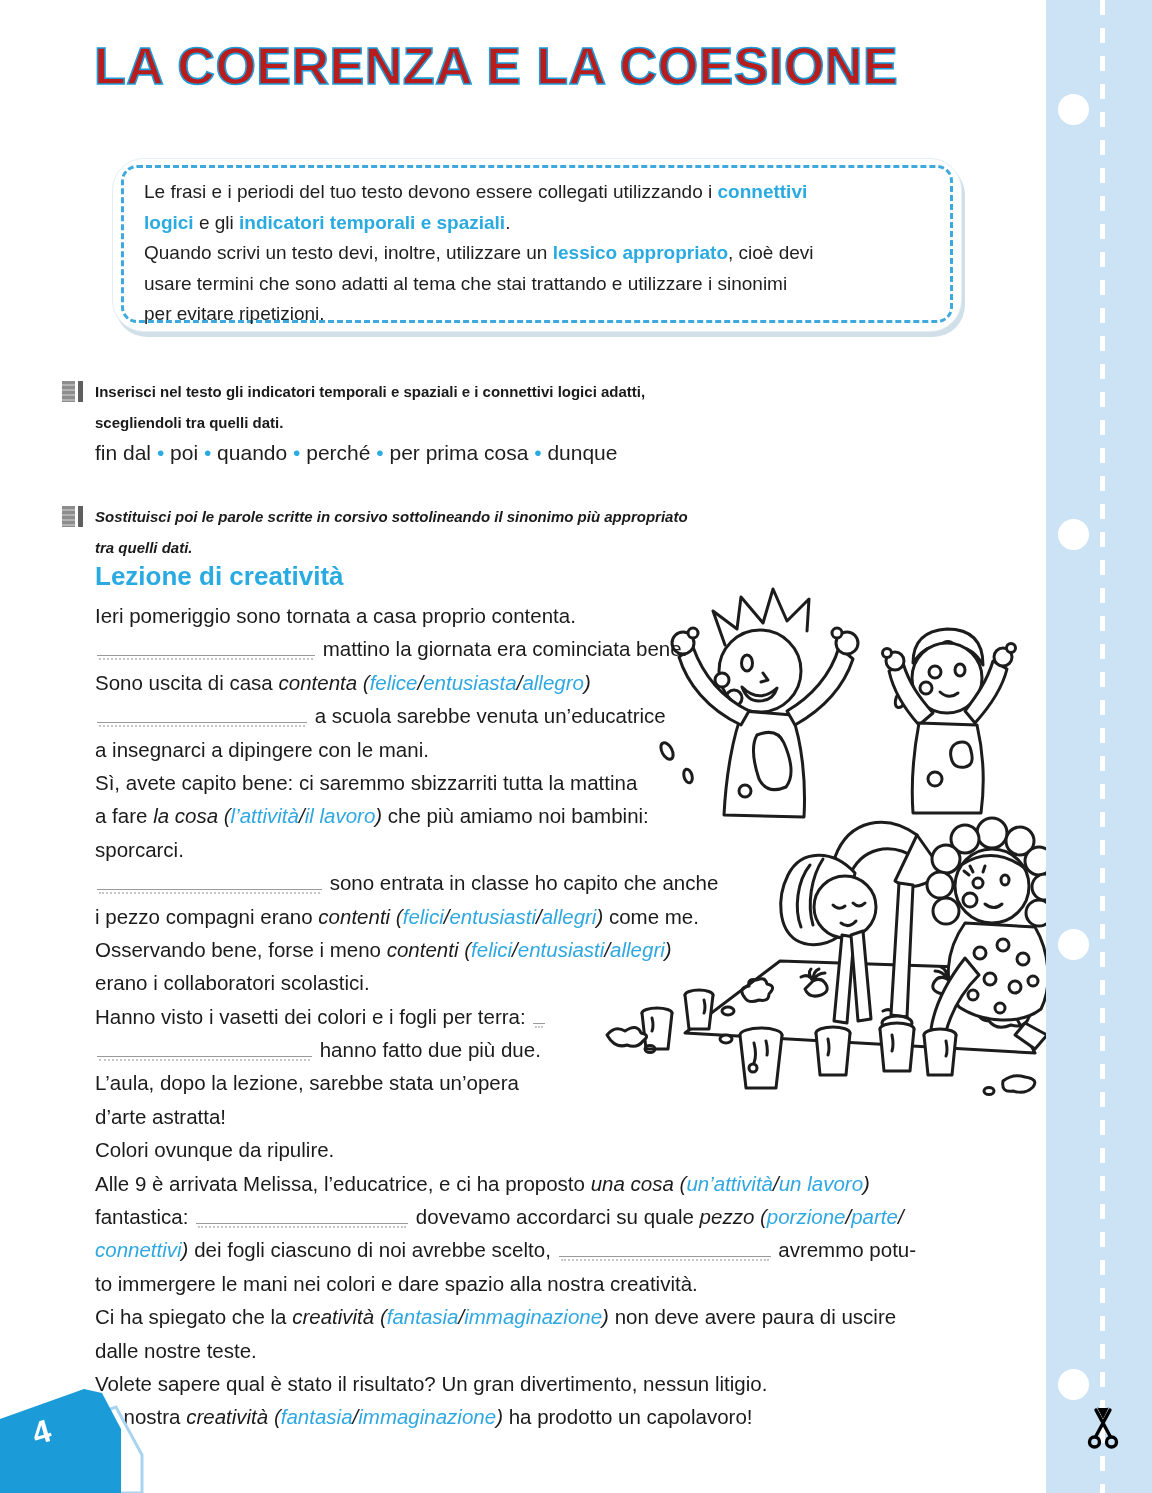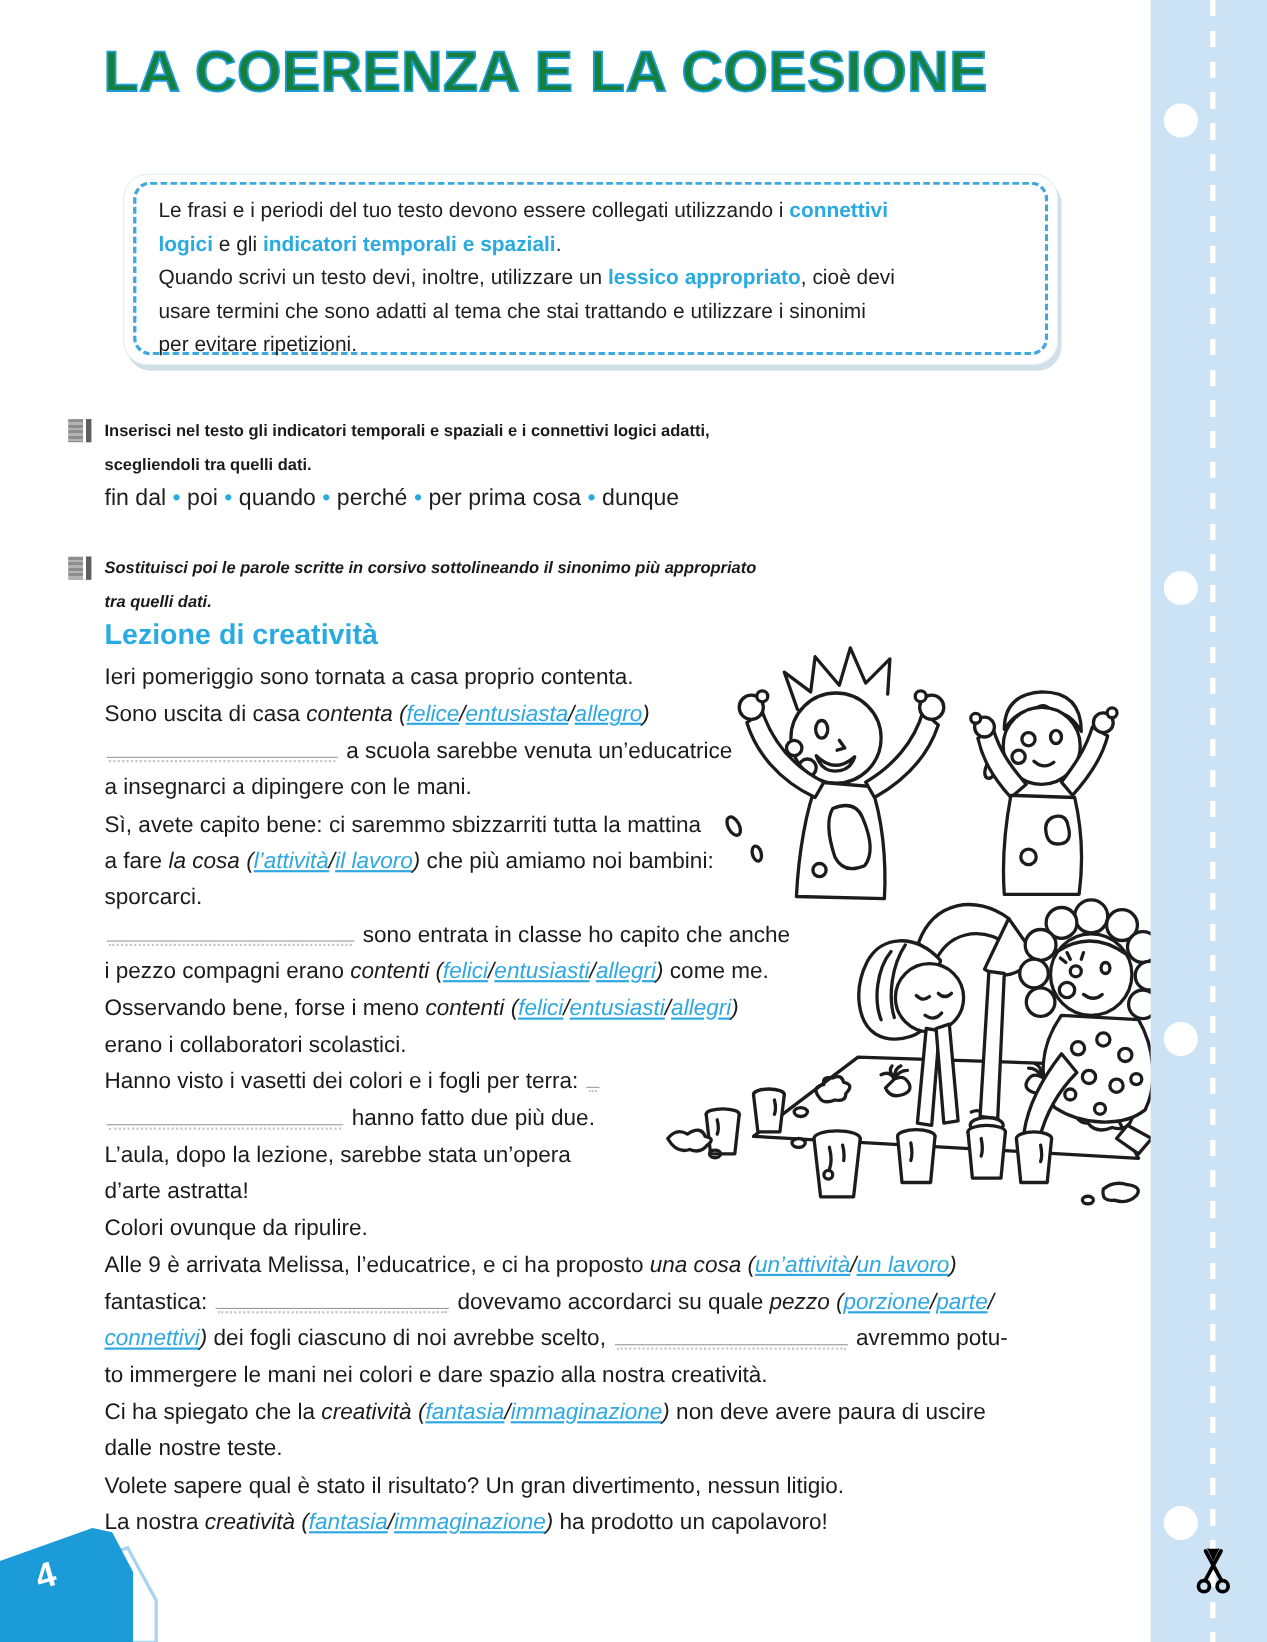--- a/index.html
+++ b/index.html
@@ -4,42 +4,42 @@
 <style>
   html,body { margin:0; padding:0; background:#fff; }
   .page {
     position:relative; width:1152px; height:1493px; background:#fff;
     overflow:hidden; font-family:"Liberation Sans", sans-serif; color:#1e1e1e;
   }
 
   
   .main-title {
     position:absolute; left:94px; top:36px; width:900px;
-    font-size:52px; font-weight:bold; color:#15803d;
+    font-size:52px; font-weight:bold; color:#b91c1c;
     letter-spacing:0.5px; -webkit-text-stroke:1.6px #1d9dd9;
     white-space:nowrap;
   }
 
   
   .info-card {
     position:absolute; left:112px; top:158px; width:848px; height:172px;
-    background:#fff; border:1px solid #e6edf3; border-radius:22px;
+    background:#fff; border:1px solid #e6edf3; border-radius:32px;
     box-shadow:3px 5px 0 rgba(170,196,214,.55);
   }
   .info-dashed {
     position:absolute; left:8px; right:8px; top:6px; bottom:8px;
     border:3px dashed #3ea9de; border-radius:16px;
     padding:9px 20px 0 20px; box-sizing:border-box;
   }
   .info-dashed .tline { font-size:19px; line-height:30.5px; white-space:nowrap; }
 
   .seg-n { }
   .seg-b { color:#29abe2; font-weight:bold; }
   .seg-i { font-style:italic; }
-  .seg-c { font-style:italic; color:#2fa8e1;text-decoration:underline; }
+  .seg-c { font-style:italic; color:#2fa8e1; }
   .seg-d { color:#29abe2; }
 
   
   .exercise { position:absolute; left:62px; width:960px; }
   .exercise-1 { top:376px; }
   .exercise-2 { top:501px;font-style:italic; }
   .sq-icon {
     position:absolute; left:0; top:5px; width:21px; height:21px;
     background-image:
       linear-gradient(90deg, transparent 0 13px, #ffffff 13px 16px, #5f5f5f 16px 21px),
@@ -125,20 +125,21 @@
     <div class="instr">
         <div class="tline"><span class="seg-n">Sostituisci poi le parole scritte in corsivo sottolineando il sinonimo più appropriato</span></div>
         <div class="tline"><span class="seg-n">tra quelli dati.</span></div>
       </div>
   </div>
 
   <div class="passage-heading">Lezione di creatività</div>
 
   <div class="passage">
       <div class="tline"><span class="seg-n">Ieri pomeriggio sono tornata a casa proprio contenta.</span></div>
+      <div class="tline"><span class="blank" style="width: 218px;"></span><span class="seg-n"> mattino la giornata era cominciata bene.</span></div>
       <div class="tline"><span class="seg-n">Sono uscita di casa </span><span class="seg-i">contenta </span><span class="seg-i">(</span><span class="seg-c">felice</span><span class="seg-i">/</span><span class="seg-c">entusiasta</span><span class="seg-i">/</span><span class="seg-c">allegro</span><span class="seg-i">)</span></div>
       <div class="tline"><span class="blank" style="width: 210px;"></span><span class="seg-n"> a scuola sarebbe venuta un’educatrice</span></div>
       <div class="tline"><span class="seg-n">a insegnarci a dipingere con le mani.</span></div>
       <div class="tline"><span class="seg-n">Sì, avete capito bene: ci saremmo sbizzarriti tutta la mattina</span></div>
       <div class="tline"><span class="seg-n">a fare </span><span class="seg-i">la cosa </span><span class="seg-i">(</span><span class="seg-c">l’attività</span><span class="seg-i">/</span><span class="seg-c">il lavoro</span><span class="seg-i">)</span><span class="seg-n"> che più amiamo noi bambini:</span></div>
       <div class="tline"><span class="seg-n">sporcarci.</span></div>
       <div class="tline"><span class="blank" style="width: 225px;"></span><span class="seg-n"> sono entrata in classe ho capito che anche</span></div>
       <div class="tline"><span class="seg-n">i pezzo compagni erano </span><span class="seg-i">contenti </span><span class="seg-i">(</span><span class="seg-c">felici</span><span class="seg-i">/</span><span class="seg-c">entusiasti</span><span class="seg-i">/</span><span class="seg-c">allegri</span><span class="seg-i">)</span><span class="seg-n"> come me.</span></div>
       <div class="tline"><span class="seg-n">Osservando bene, forse i meno </span><span class="seg-i">contenti </span><span class="seg-i">(</span><span class="seg-c">felici</span><span class="seg-i">/</span><span class="seg-c">entusiasti</span><span class="seg-i">/</span><span class="seg-c">allegri</span><span class="seg-i">)</span></div>
       <div class="tline"><span class="seg-n">erano i collaboratori scolastici.</span></div>

